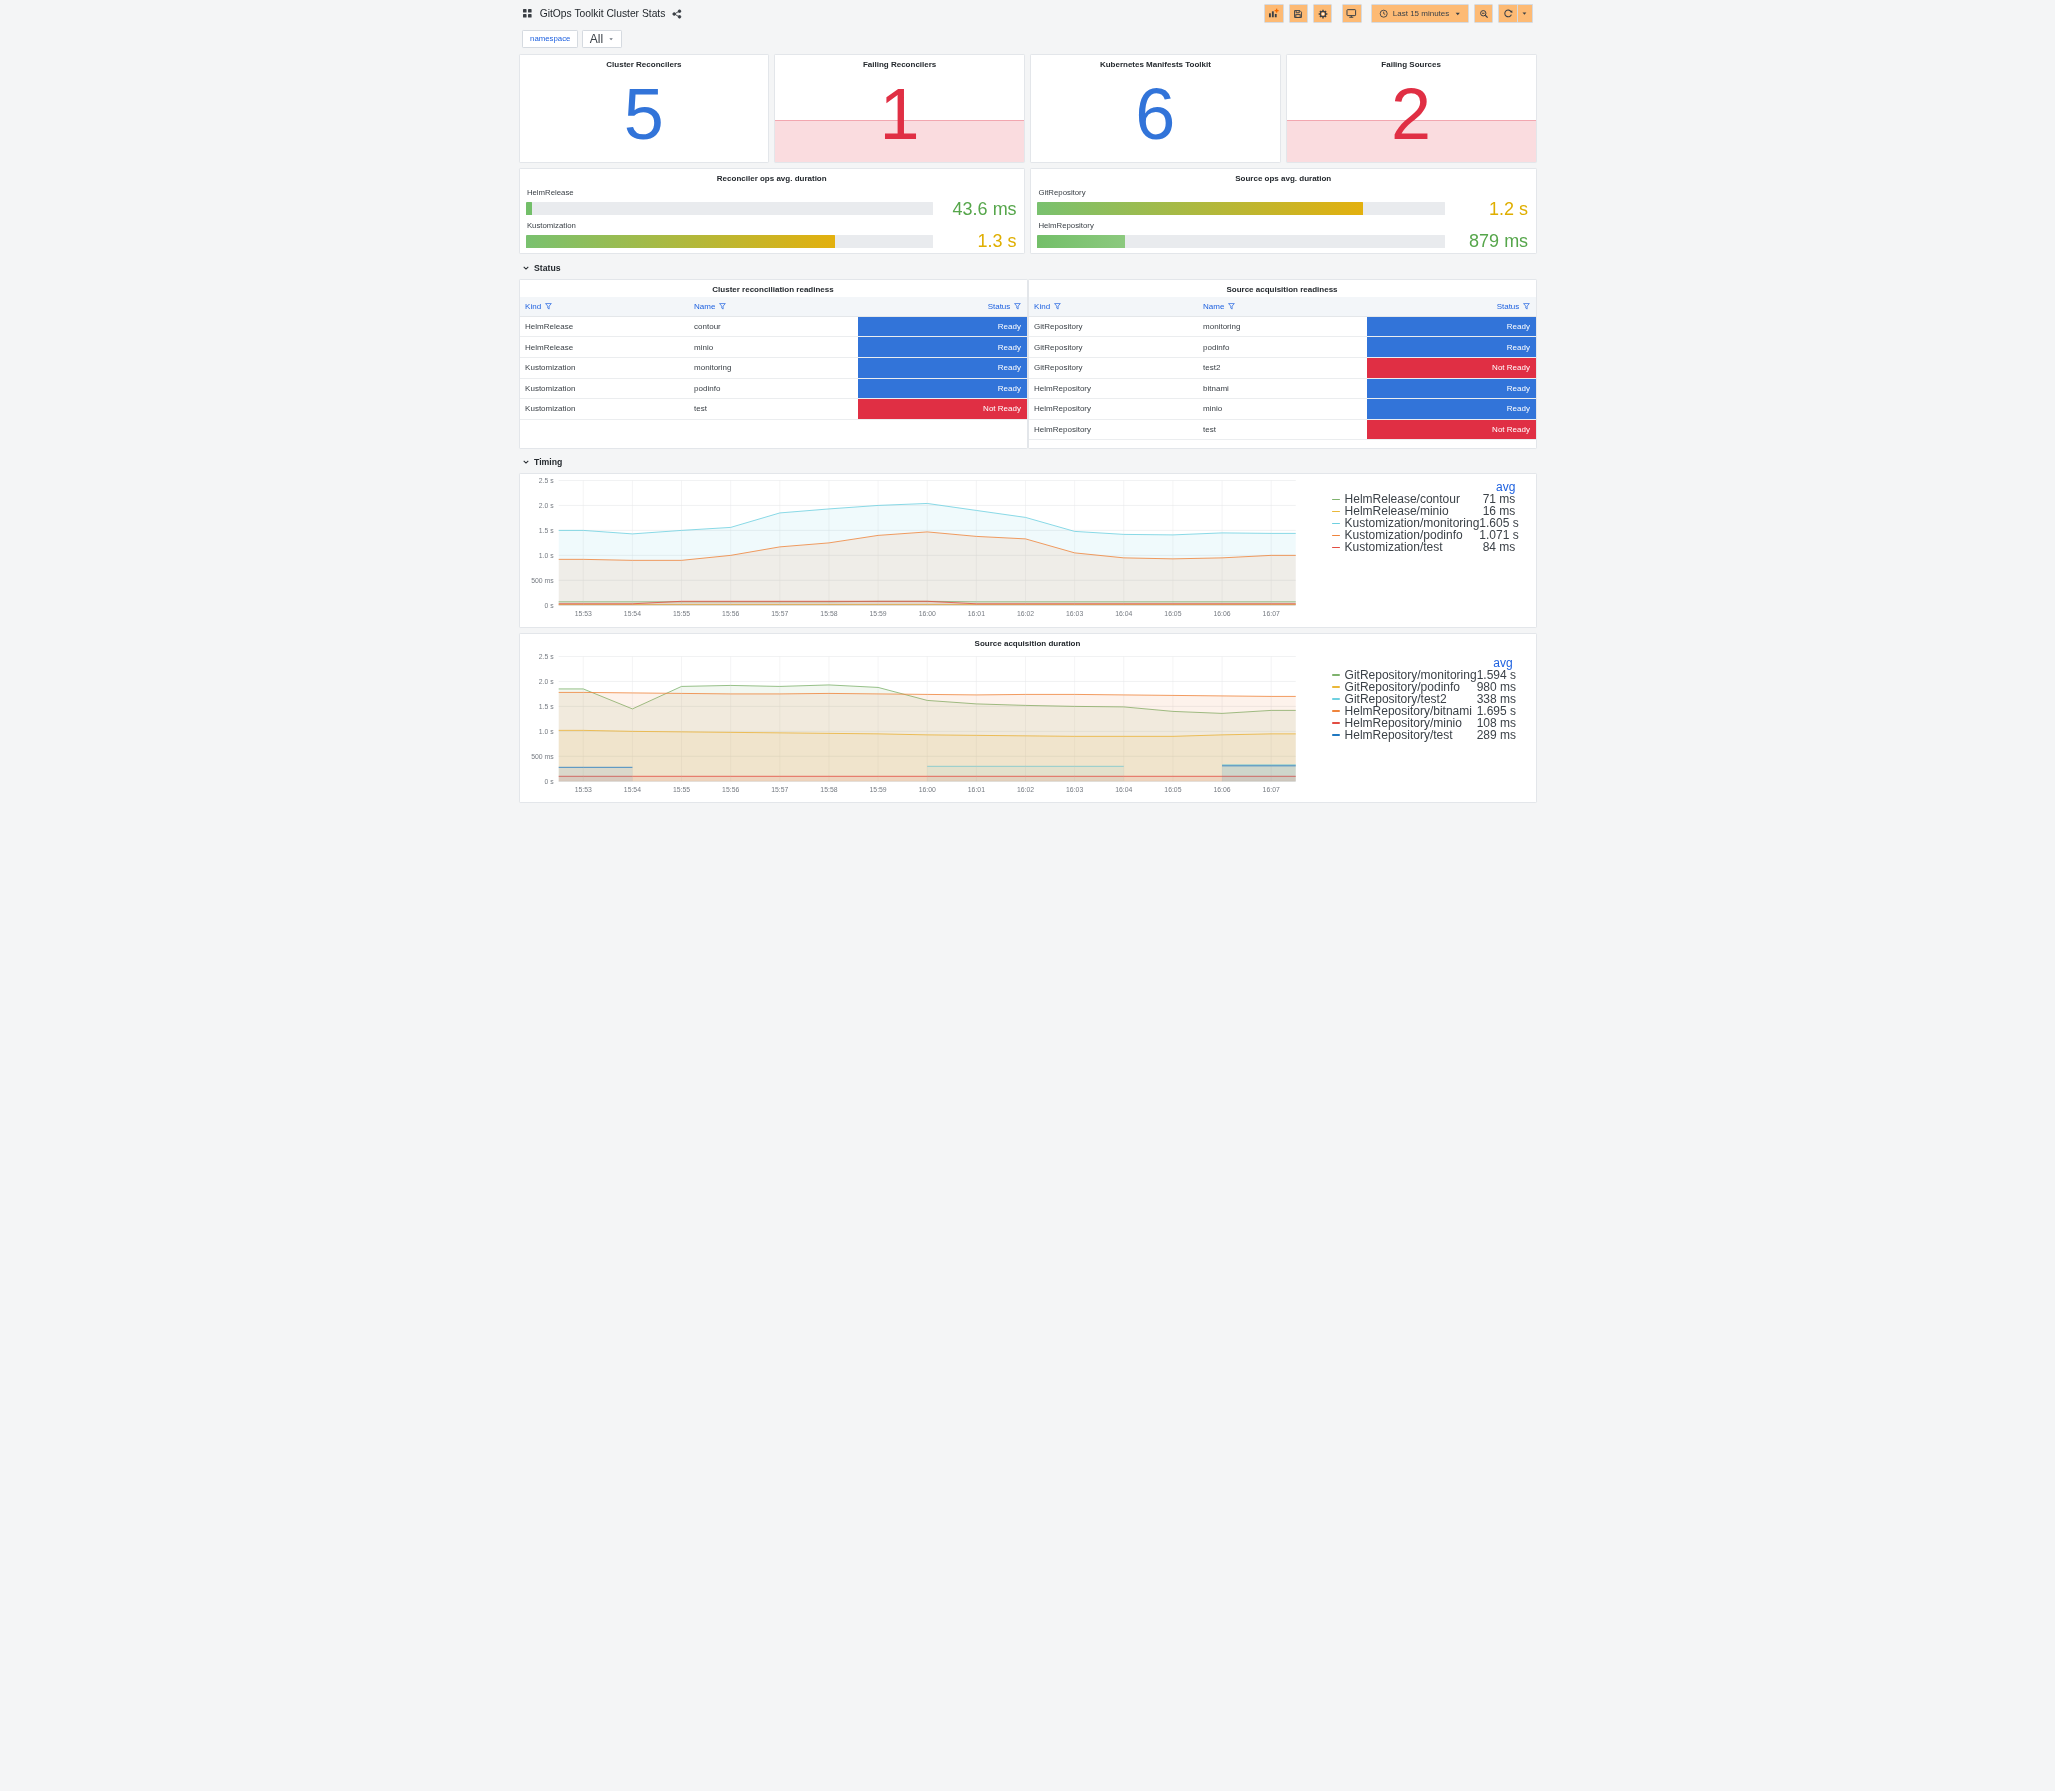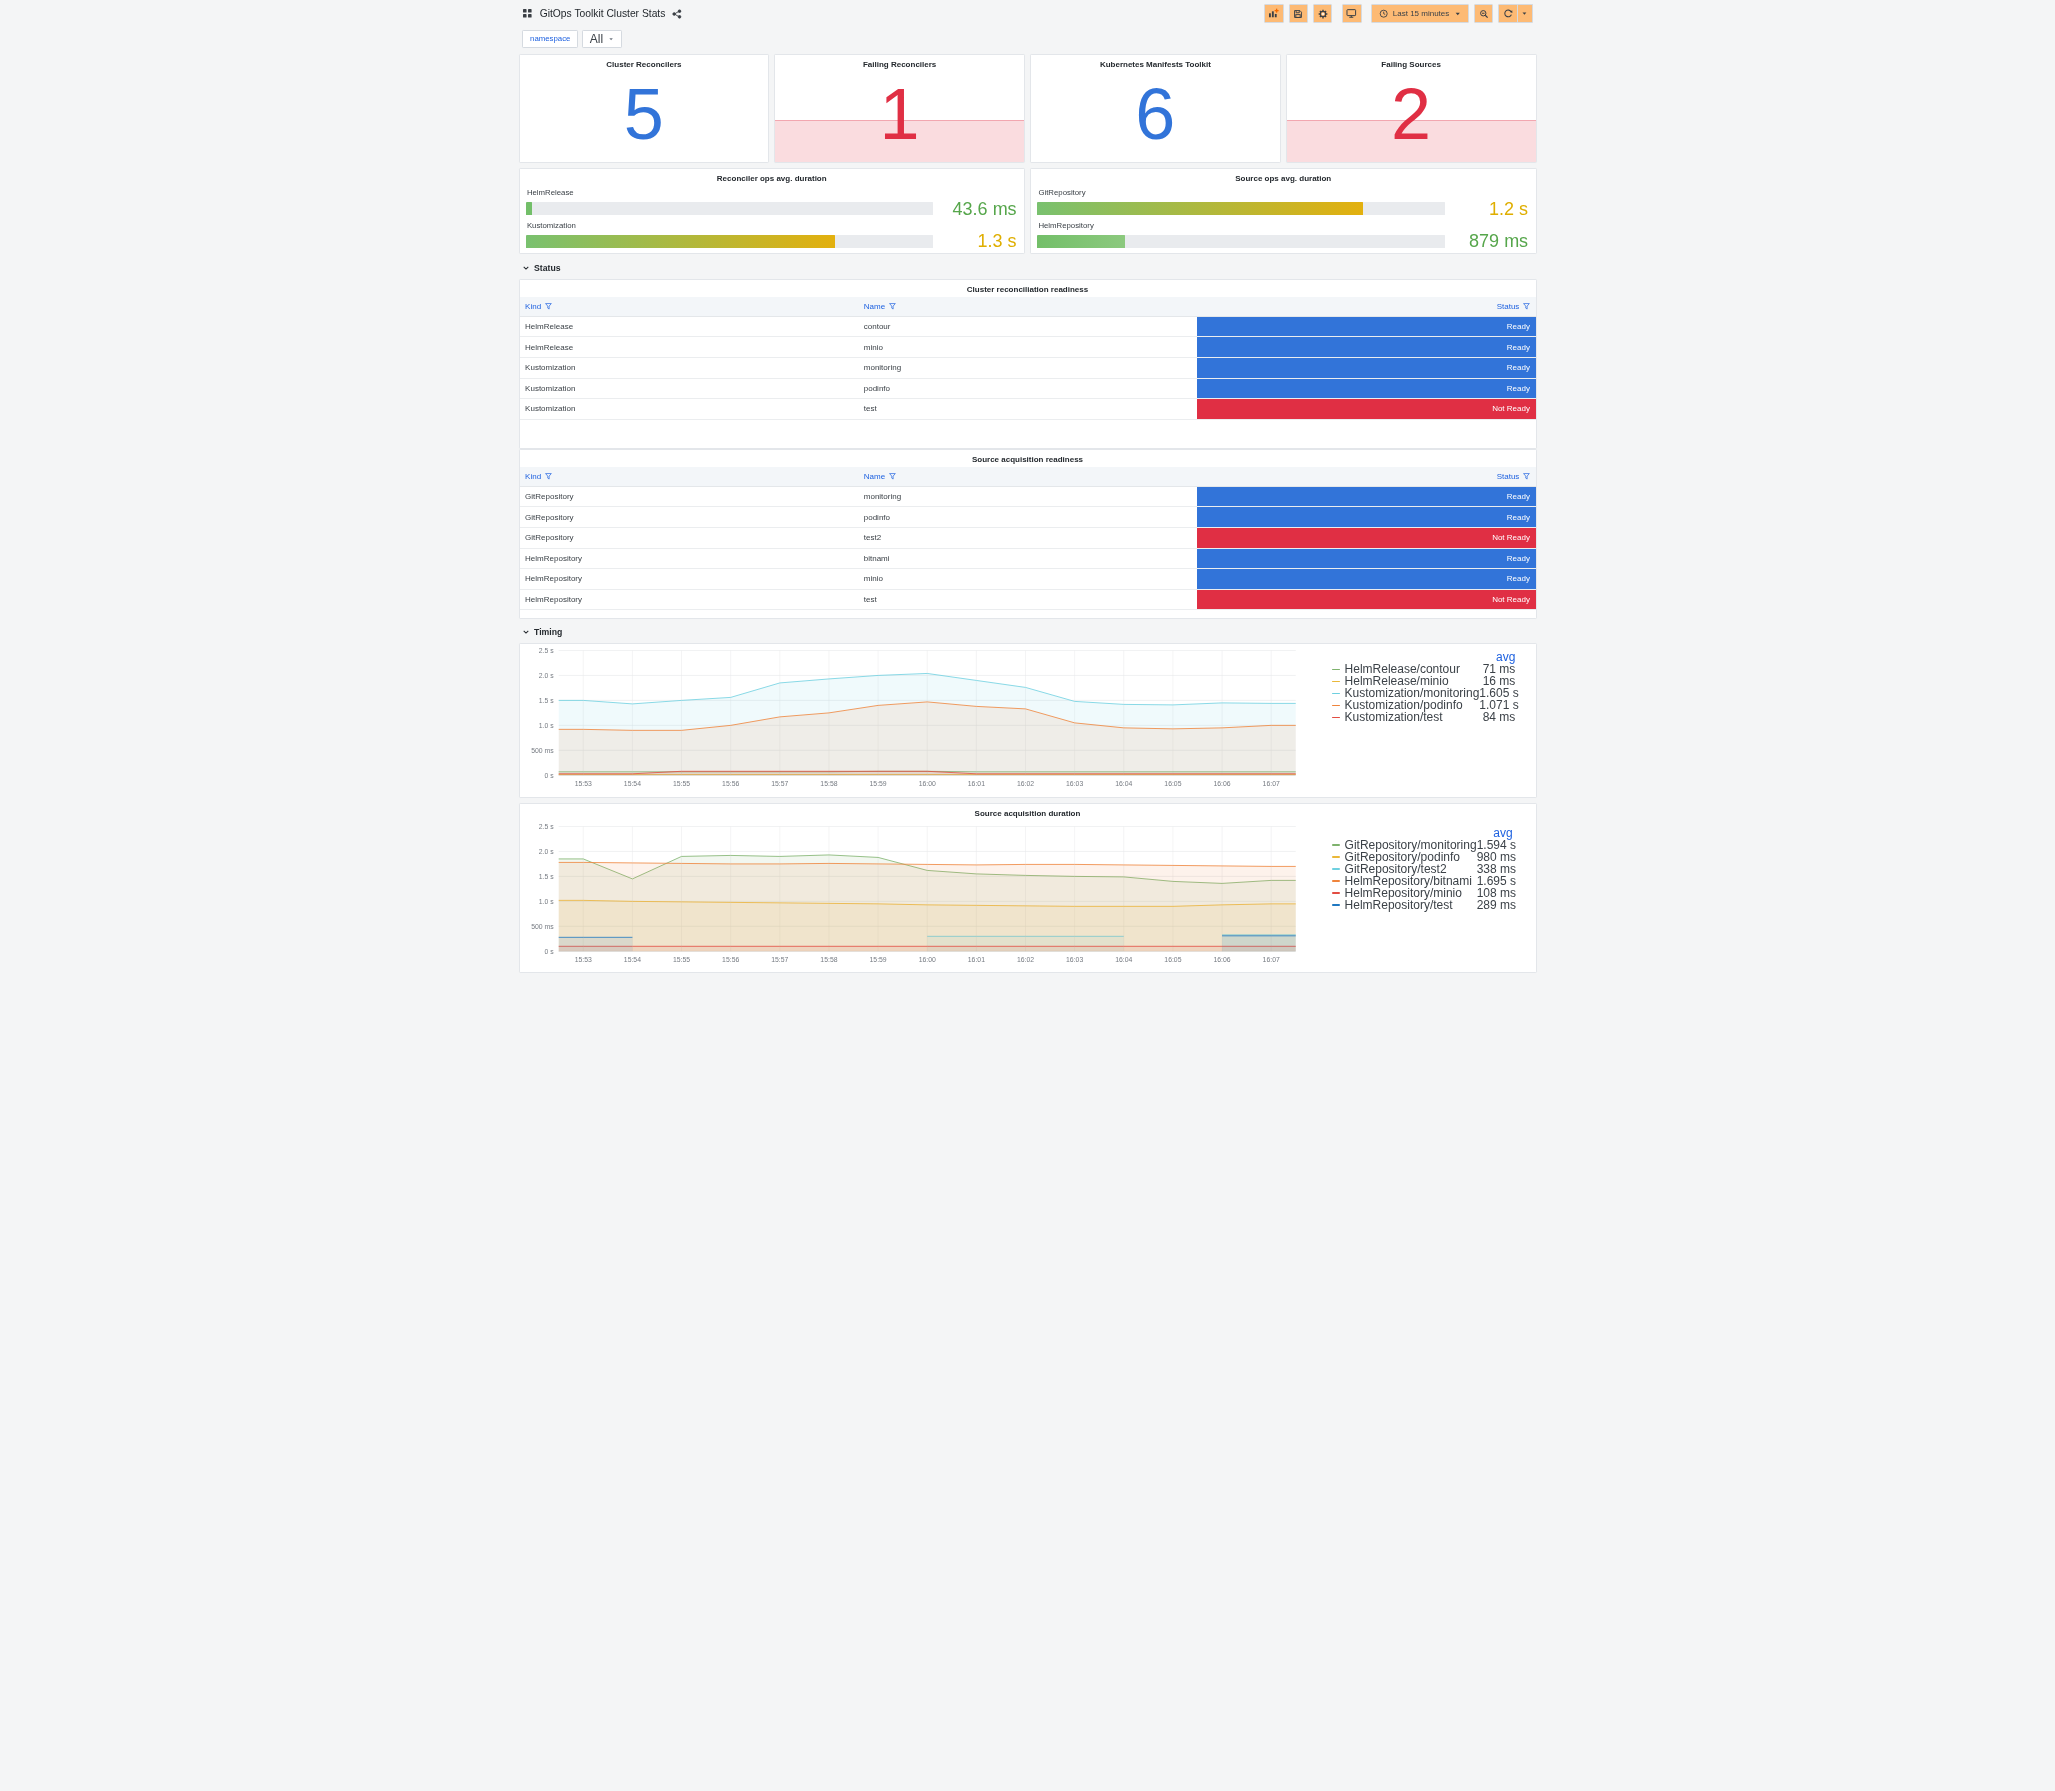--- a/index.html
+++ b/index.html
@@ -37,21 +37,21 @@
   .gauge-panel{height:86px;padding:0 6.2px}
   .bar-group{margin-top:3.1px}
   .bar-label{font-size:7.8px;color:#3c4248;margin:1.9px 1.2px 2.5px}
   .bar-row{display:flex;align-items:center;gap:8.7px}
   .bar-track{flex:1;height:13px;background:#e9ebee;border-radius:0.6px;overflow:hidden}
   .bar-fill{height:100%;border-radius:0.6px}
   .bar-value{min-width:76px;text-align:right;font-size:18px;font-weight:500;line-height:1;padding-right:1.2px}
   
   .section-header{display:flex;align-items:center;gap:4.4px;margin:8.7px 3.1px 5.6px;font-size:8.7px;font-weight:700;color:#24292e;cursor:pointer;width:max-content}
   
-  .tables-row{display:grid;grid-template-columns:1fr;}
+  .tables-row{display:grid;grid-template-columns:1fr 1fr;}
   .table-panel{height:170px;overflow:hidden}
   .thead{display:flex;background:#f3f6f9;border-bottom:0.6px solid #e4e7ea;height:19.3px;margin-top:1.9px}
   .trow{display:flex;height:20.6px;border-bottom:0.6px solid #ebedef}
   .tcell{width:33.4%;display:flex;align-items:center;padding:0 5.6px;font-size:8px;overflow:hidden;white-space:nowrap}
   .thcell{color:#1f62e0;font-weight:500;gap:3.7px;cursor:pointer}
   .tcell.right{justify-content:flex-end}
   .tcell.status{color:#fff;justify-content:flex-end}
   
   .chart-panel{margin-top:5px;padding:0 5px 3.7px}
   .chart-body{display:flex}

